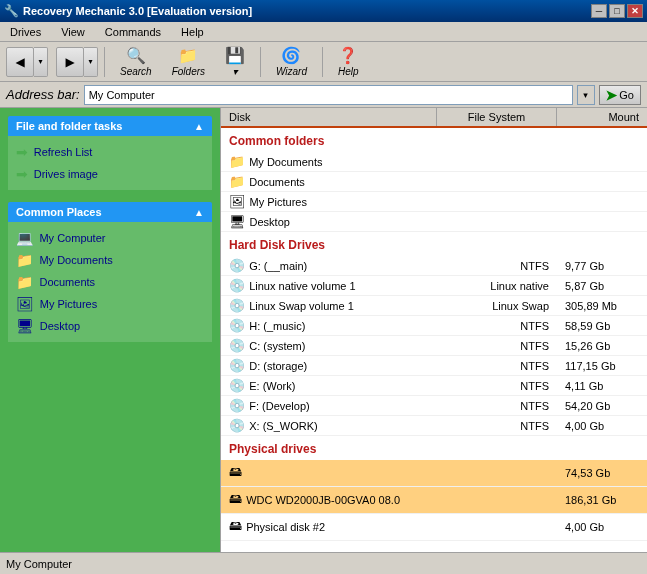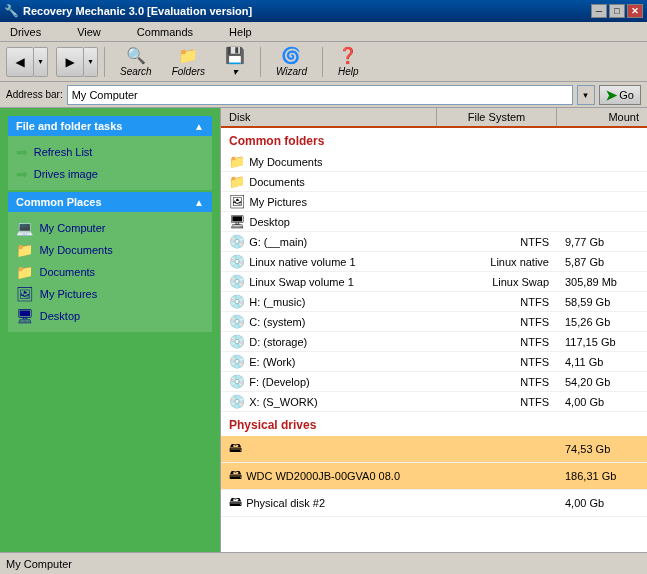--- a/index.html
+++ b/index.html
@@ -28,21 +28,21 @@
     #title-bar .win-btn.close { background: #c04040; color: white; }
 
     
     #menu-bar {
       background: #d4d0c8;
       height: 20px;
       display: flex;
       align-items: center;
       padding: 0 4px;
       border-bottom: 1px solid #a0a0a0;
-      gap: 24px;
+      gap: 8px;
     }
     .menu-item { padding: 2px 6px; font-size: 11px; cursor: pointer; }
 
     
     #toolbar {
       background: #d4d0c8;
       height: 40px;
       display: flex;
       align-items: center;
       padding: 2px 6px;
@@ -61,21 +61,21 @@
     
     #address-bar {
       background: #d4d0c8;
       height: 26px;
       display: flex;
       align-items: center;
       padding: 0 6px;
       border-bottom: 1px solid #a0a0a0;
       gap: 4px;
     }
-    #address-bar label { font-size: 10px; white-space: nowrap; }
+    #address-bar label { font-size: 13px; white-space: nowrap; font-style: italic; }
     #address-input {
       flex: 1; height: 20px; border: 1px solid #7f9db9; padding: 0 4px; font-size: 11px;
       background: white;
     }
     #address-dropdown {
       width: 18px; height: 20px; background: #d4d0c8; border: 1px solid #7f9db9;
       display: flex; align-items: center; justify-content: center; cursor: pointer; font-size: 9px;
     }
     #go-btn {
       background: linear-gradient(to bottom, #e8e8e8, #c8c8c8);
@@ -92,21 +92,21 @@
     }
 
     
     #left-panel {
       width: 220px;
       background: #4caf50;
       overflow-y: auto;
       padding: 8px;
       display: flex;
       flex-direction: column;
-      gap: 2px;
+      gap: 12px;
     }
 
     .panel-section {
       background: transparent;
     }
     .panel-header {
       background: #2196f3;
       color: white;
       font-size: 11px;
       font-weight: bold;
@@ -360,20 +360,21 @@
     </div>
     <div class="data-row">
       <div class="row-disk">
         <span class="disk-icon">🖥</span>
         <span>Desktop</span>
       </div>
       <div class="row-fs"></div>
       <div class="row-size"></div>
     </div>
 
+    <div class="section-header">Hard Disk Drives</div>
 
     <div class="data-row">
       <div class="row-disk">
           <span class="disk-icon">💿</span>
           <span>G: (__main)</span>
         </div>
       <div class="row-fs">NTFS</div>
       <div class="row-size">9,77 Gb</div>
     </div>
     <div class="data-row">

